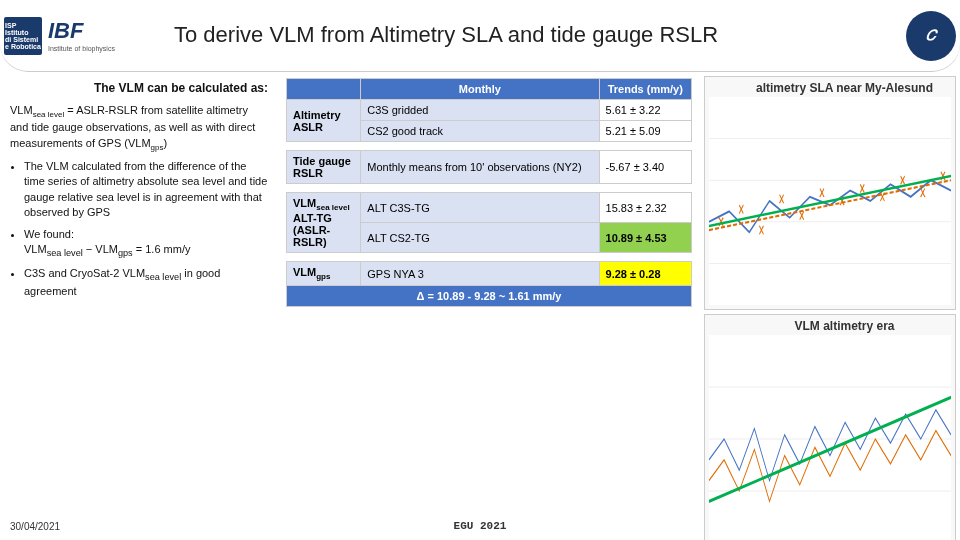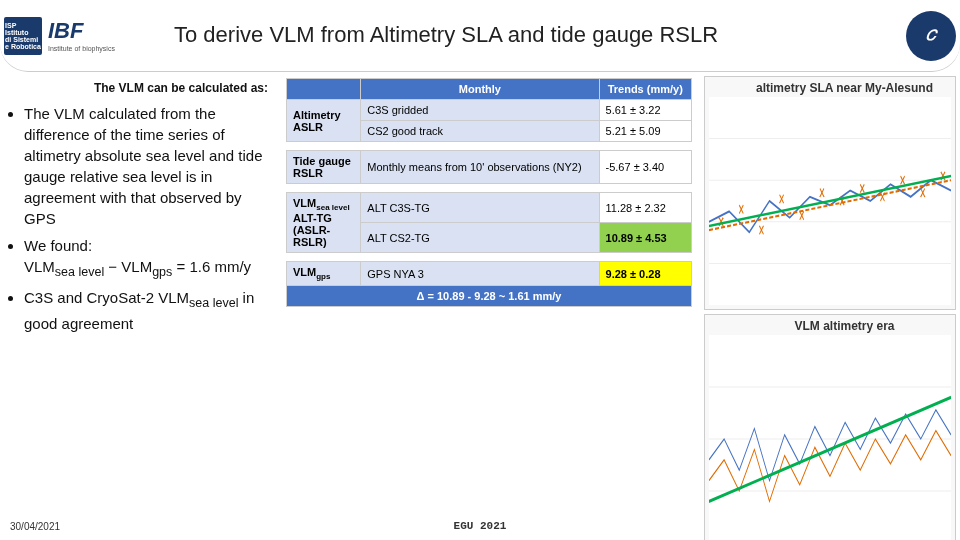--- a/index.html
+++ b/index.html
@@ -91,21 +91,21 @@
       margin-bottom: 4px;
     }
     .vlm-eq sub { font-size: 8px; }
     .bullet-list {
       list-style: disc;
       padding-left: 14px;
       margin-top: 6px;
     }
     .bullet-list li {
       margin-bottom: 6px;
-      font-size: 15px;
+      font-size: 11px;
     }
     .italic { font-style: italic; }
     .footer-date {
       position: absolute;
       bottom: 8px;
       left: 10px;
       font-size: 10px;
       color: #333;
     }
     .footer-center {
@@ -219,20 +219,23 @@
     </div>
   </div>
   <div class="header-title">To derive VLM from Altimetry SLA and tide gauge RSLR</div>
   <div class="header-logo-right" style="font-size:14px;">𝐶</div>
 </div>
 
 <div class="main">
 
   <div class="left-panel">
     <h3>The VLM can be calculated as:</h3>
+    <p class="vlm-eq">
+      VLM<sub>sea level</sub> = ASLR-RSLR from satellite altimetry and tide gauge observations, as well as with direct measurements of GPS (VLM<sub>gps</sub>)
+    </p>
     <ul class="bullet-list">
       <li>The VLM calculated from the difference of the time series of altimetry absolute sea level and tide gauge relative sea level is in agreement with that observed by GPS</li>
       <li>We found:<br>VLM<sub>sea level</sub> − VLM<sub>gps</sub> = 1.6 mm/y</li>
       <li>C3S and CryoSat-2 VLM<sub>sea level</sub> in good agreement</li>
     </ul>
   </div>
 
   <div class="center-panel">
     <table class="data-table">
       <thead>
@@ -264,21 +267,21 @@
           <td>-5.67 ± 3.40</td>
         </tr>
 
         <tr>
           <td class="td-empty" colspan="3" style="height:4px;border:none;background:#fff;"></td>
         </tr>
 
         <tr>
           <td class="row-header" rowspan="2">VLM<sub>sea level</sub><br>ALT-TG<br>(ASLR-<br>RSLR)</td>
           <td class="td-source">ALT C3S-TG</td>
-          <td>11.28 ± 2.32</td>
+          <td>15.83 ± 2.32</td>
         </tr>
         <tr>
           <td class="td-source">ALT CS2-TG</td>
           <td class="highlight-green">10.89 ± 4.53</td>
         </tr>
 
         <tr>
           <td class="td-empty" colspan="3" style="height:4px;border:none;background:#fff;"></td>
         </tr>
 

